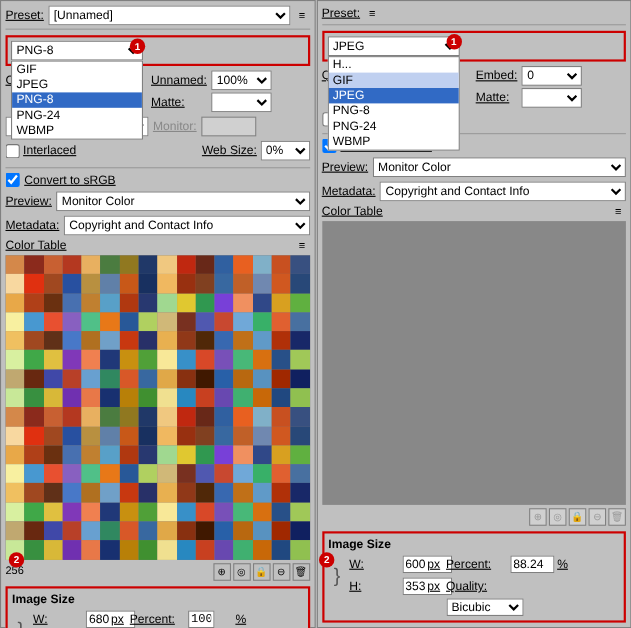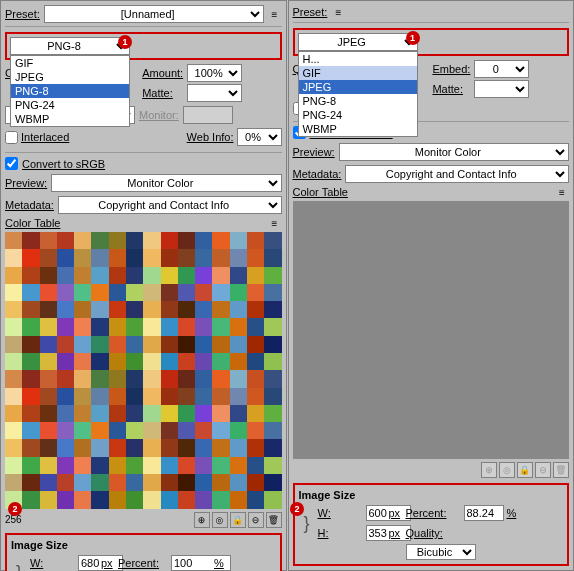--- a/index.html
+++ b/index.html
@@ -28,21 +28,20 @@
       color: #000;
       text-decoration: underline;
     }
     
     select {
       background: white;
       border: 1px solid #808080;
       height: 18px;
       font-size: 11px;
       cursor: pointer;
-      text-align: center;
     }
     
     input[type="text"], input[type="number"] {
       background: white;
       border: 1px solid #808080;
       height: 18px;
       font-size: 11px;
       padding: 0 2px;
     }
     
@@ -293,21 +292,21 @@
         </div>
         <div class="number-badge">1</div>
       </div>
     </div>
 
     <div class="options-grid">
       <label>Colors:</label>
       <select style="width:55px;">
         <option value="256">256</option>
       </select>
-      <label>Amount:</label>
+      <label>Unnamed:</label>
       <select style="width:55px;">
         <option value="100%">100%</option>
       </select>
 
       <span></span>
       <span></span>
       <label>Matte:</label>
       <select style="width:55px;">
         <option></option>
       </select>
@@ -320,21 +319,21 @@
       <label class="amount-label">Monitor:</label>
       <input type="text" class="amount-input" style="background: rgb(208, 208, 208);" disabled="">
     </div>
 
     <div style="display:flex; align-items:center; justify-content:space-between; margin-bottom:2px;">
       <div class="inline-field">
         <input type="checkbox" style="">
         <label>Interlaced</label>
       </div>
       <div class="inline-field">
-        <label>Web Info:</label>
+        <label>Web Size:</label>
         <select style="width:45px;">
           <option value="0%">0%</option>
         </select>
       </div>
     </div>
 
     <div class="divider"></div>
 
     <div class="convert-row">
       <input type="checkbox" checked="" style="">
@@ -631,21 +630,21 @@
     </div>
 
     <div class="image-size-section">
       <div class="image-size-title">Image Size</div>
       <div style="display:grid; grid-template-columns: 16px 45px 20px 14px 50px 40px 20px; align-items:center; gap:2px 3px; grid-template-rows: 18px 18px;">
         <label>W:</label>
         <input type="text" style="width: 45px; height: 16px; border: 1px solid rgb(128, 128, 128); font-size: 11px;" value="680">
         <label>px</label>
         <span style="grid-row:1/3; font-size:18px; color:#555; display:flex; align-items:center; justify-content:center;">}</span>
         <label>Percent:</label>
-        <input type="text" style="width: 60px; height: 16px; border: 1px solid rgb(128, 128, 128); font-size: 11px;" value="100">
+        <input type="text" style="width: 24px; height: 16px; border: 1px solid rgb(128, 128, 128); font-size: 11px; font-family: Liberation Mono, monospace;" value="100">
         <label>%</label>
 
         <span></span>
       </div>
     </div>
 
     <div style="position:absolute; bottom:55px; left:8px; background:#cc0000; color:white; border-radius:50%; width:14px; height:14px; display:flex; align-items:center; justify-content:center; font-size:9px; font-weight:bold;">2</div>
   </div>
 
   <div class="panel" style="margin-left:1px;">

